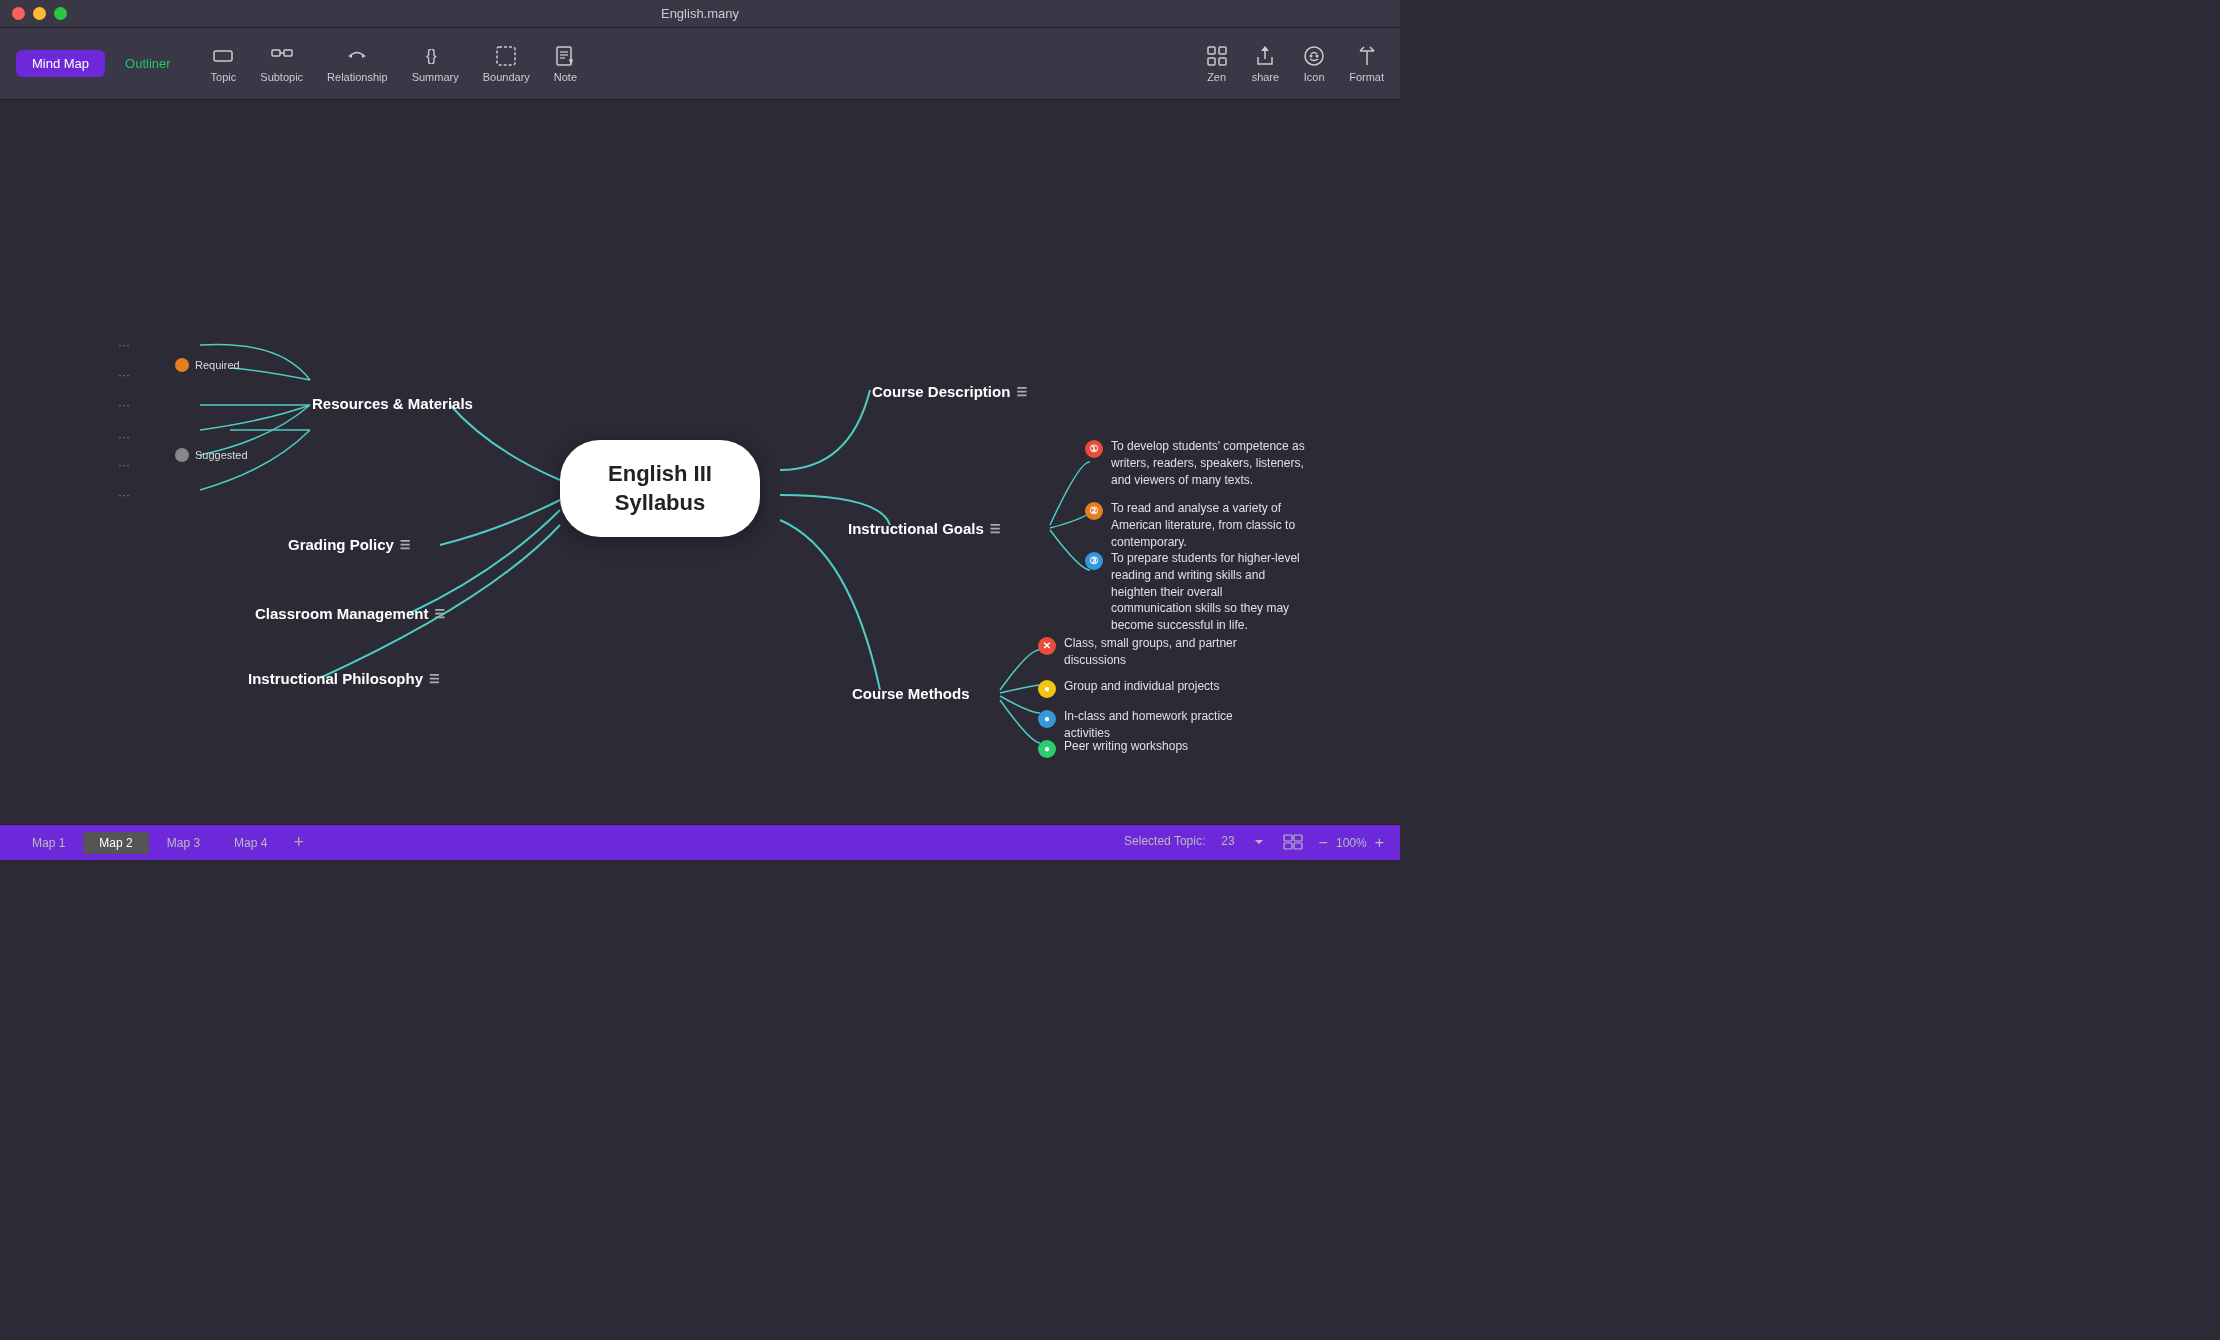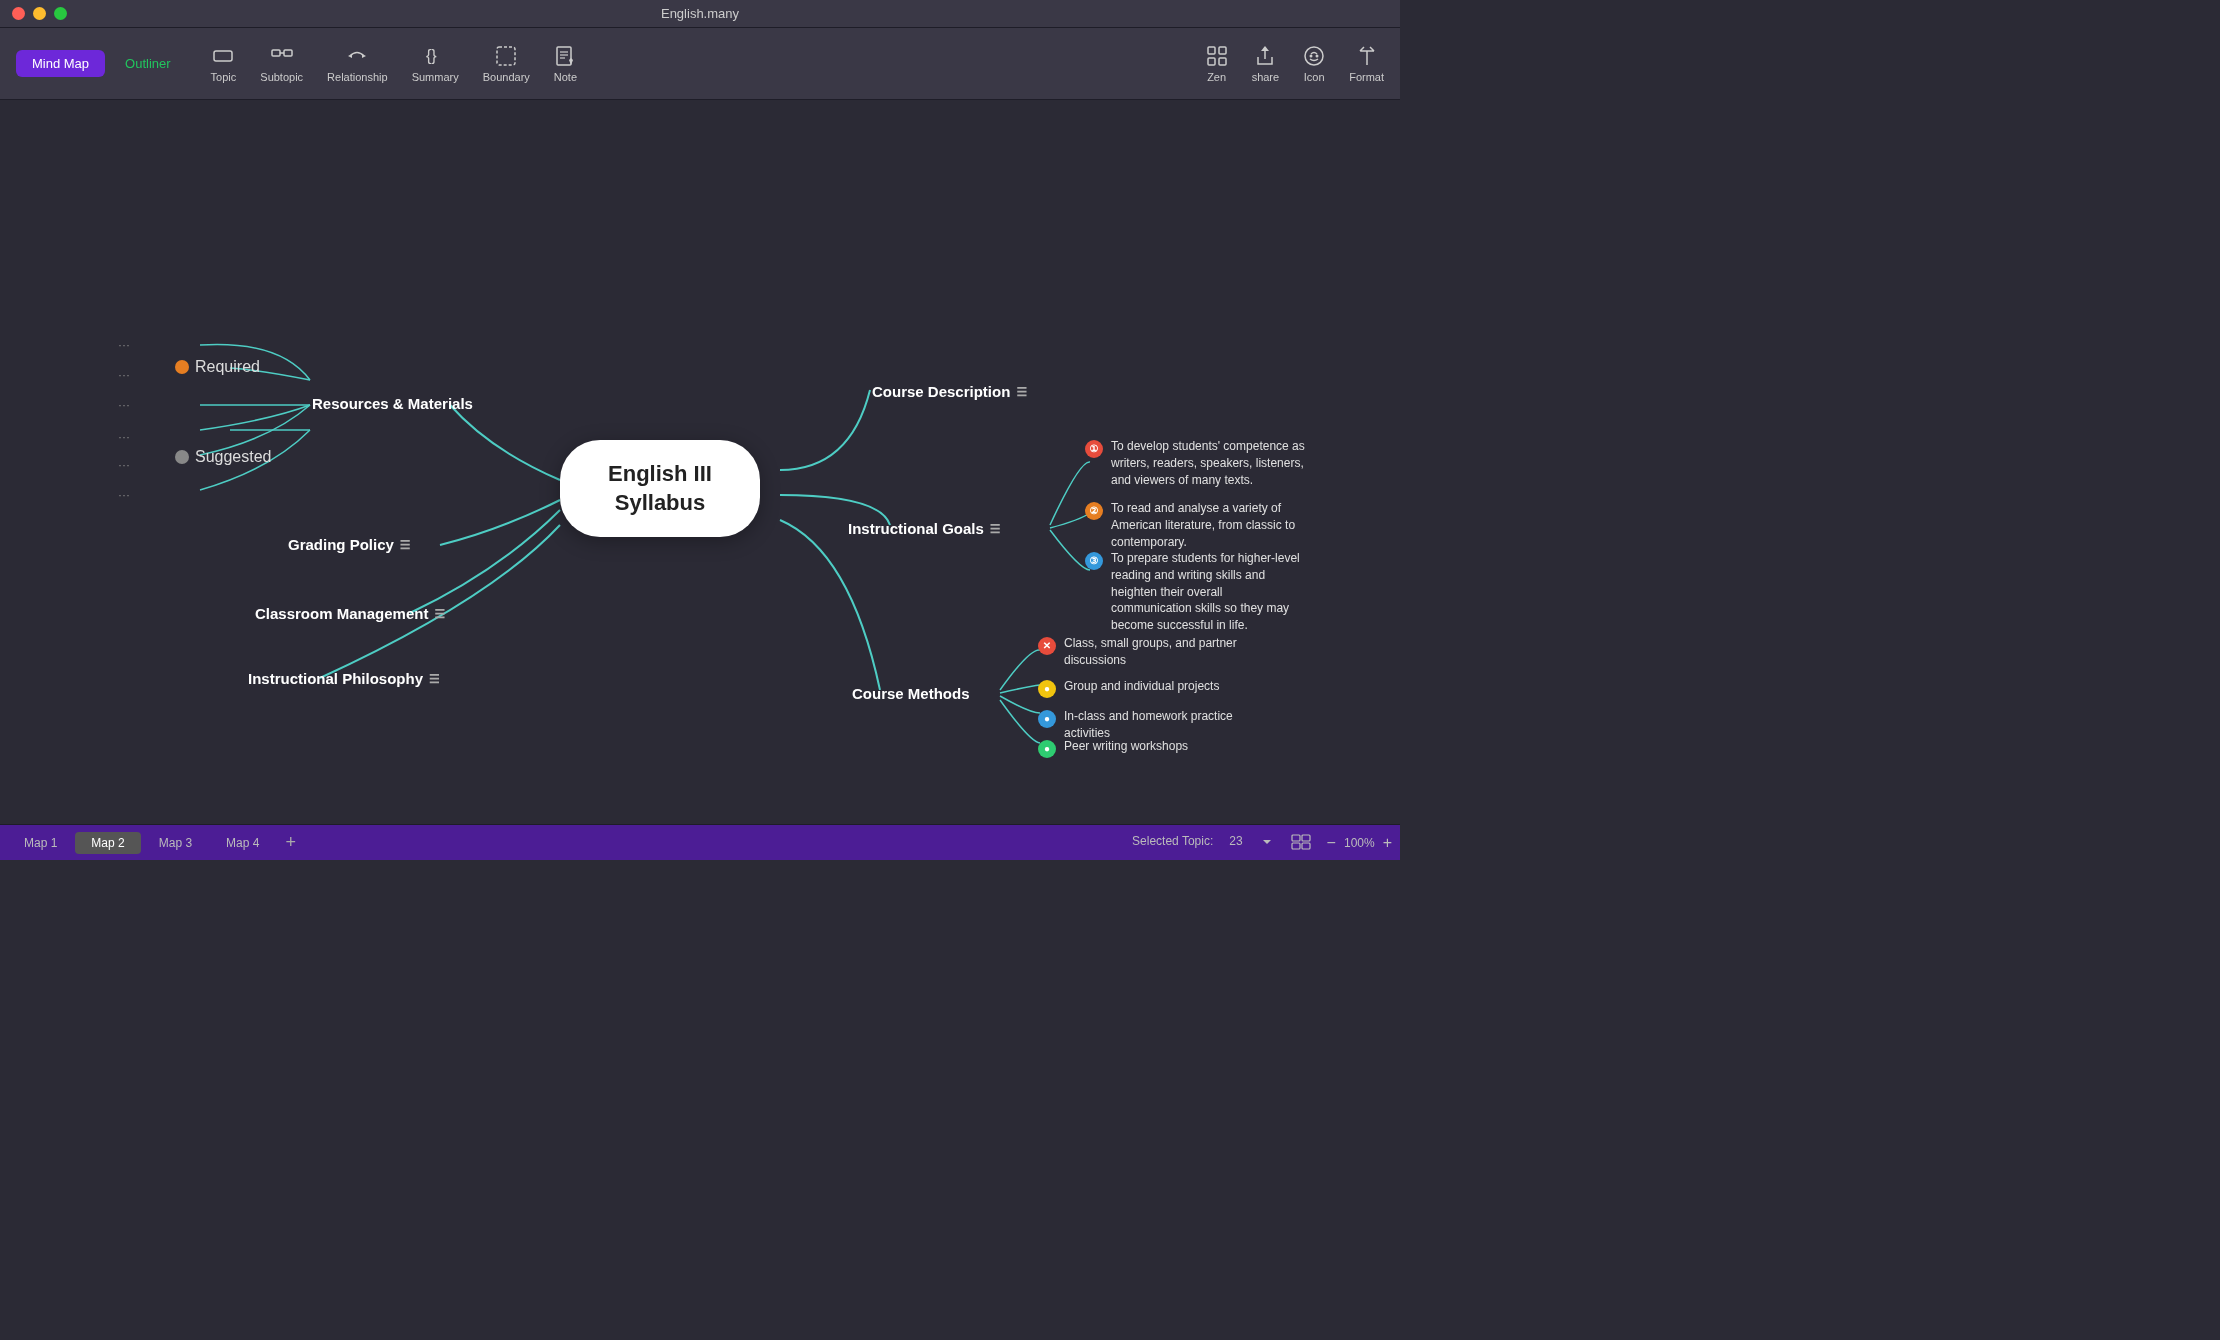--- a/index.html
+++ b/index.html
@@ -177,21 +177,21 @@
     .icon-blue { background: #3498db; }
     .icon-red2 { background: #e74c3c; }
     .icon-yellow { background: #f1c40f; }
     .icon-blue2 { background: #3498db; }
     .icon-green { background: #2ecc71; }
     .resource-item {
       display: flex;
       align-items: center;
       gap: 6px;
       color: #ddd;
-      font-size: 16px;
+      font-size: 11px;
       margin-bottom: 22px;
       white-space: nowrap;
     }
     .res-dot {
       width: 14px;
       height: 14px;
       border-radius: 50%;
       flex-shrink: 0;
     }
     .dot-orange { background: #e67e22; }
@@ -204,25 +204,25 @@
       gap: 8px;
     }
     .dot-line {
       color: #888;
       font-size: 12px;
     }
 
     
     .statusbar {
       height: 36px;
-      background: #4c1d95;
+      background: #6d28d9;
       border-top: 1px solid #1e1d28;
       display: flex;
       align-items: center;
-      padding: 0 8px;
+      padding: 0 16px;
       position: absolute;
       bottom: 0;
       left: 0;
       right: 0;
     }
     .map-tabs {
       display: flex;
       gap: 2px;
       align-items: center;
     }

